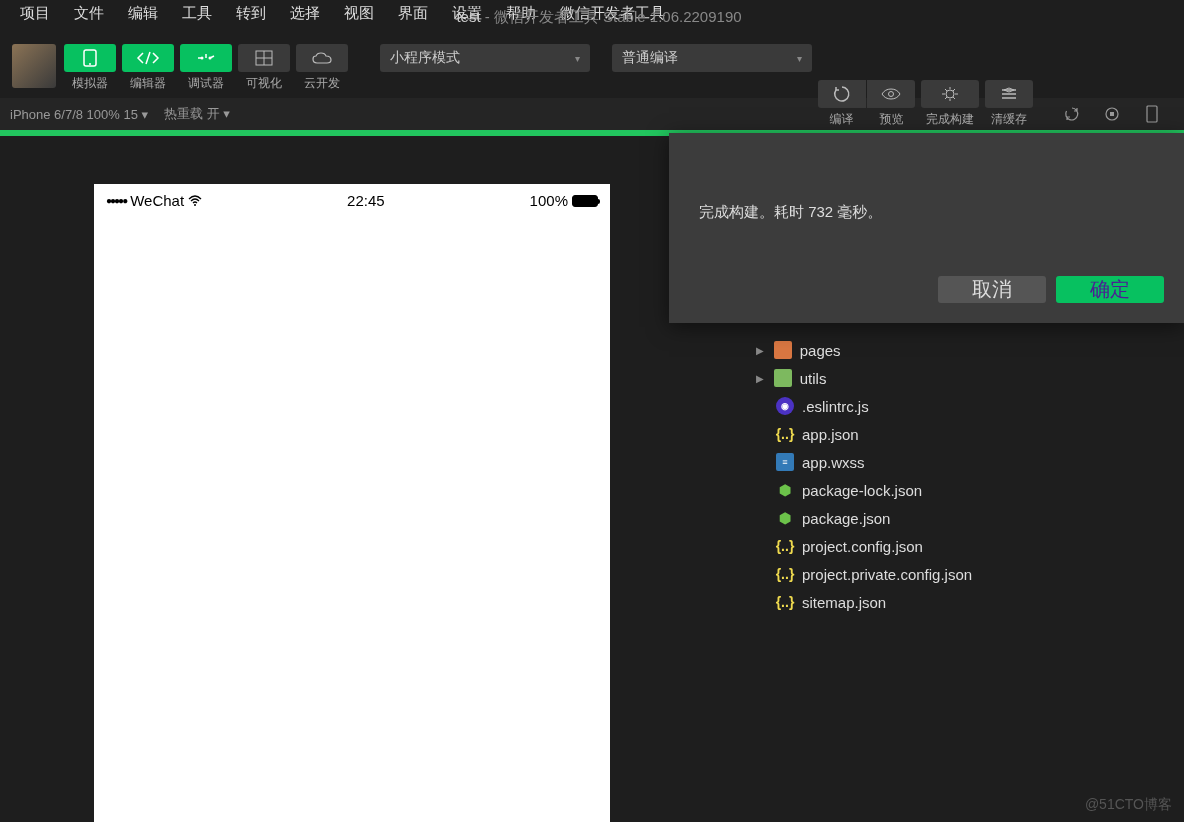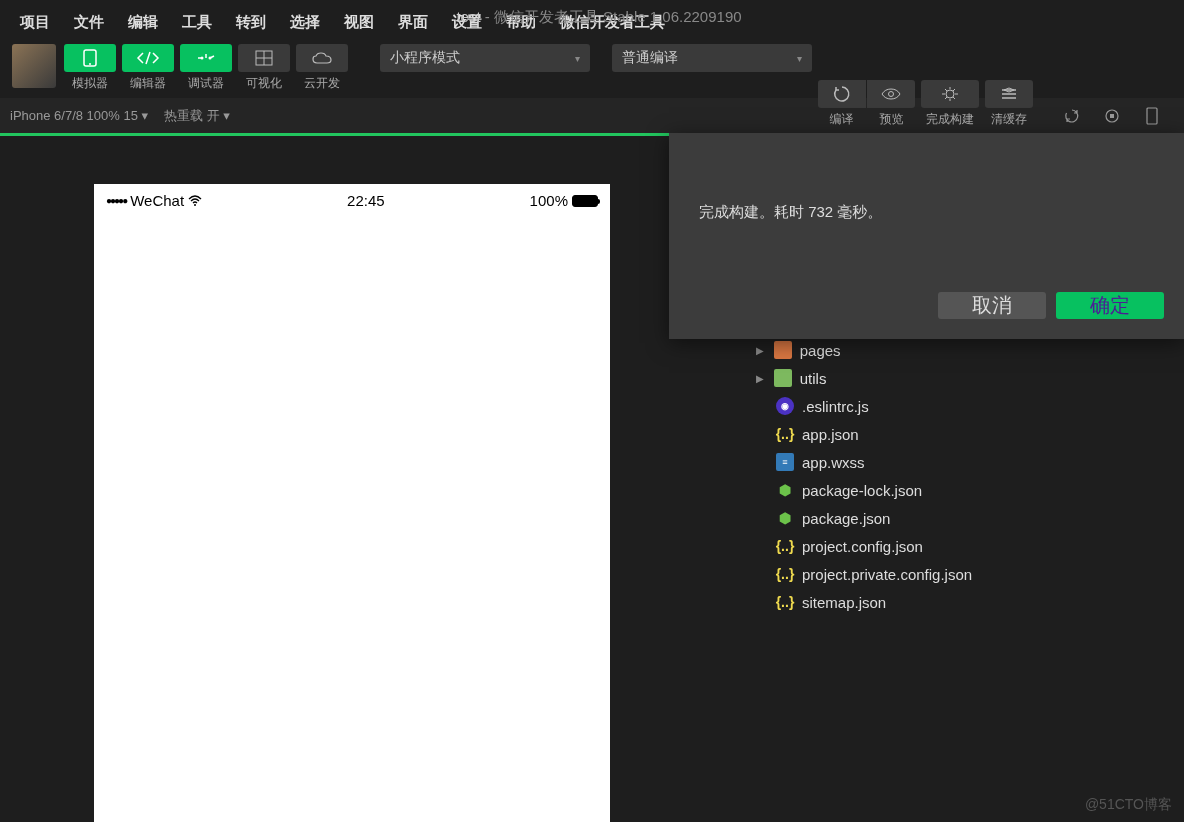--- a/index.html
+++ b/index.html
@@ -1,19 +1,19 @@
 <!DOCTYPE html>
 <html><head>
   <meta charset="utf-8">
   <style>
     * { margin: 0; padding: 0; box-sizing: border-box; font-family: "Microsoft YaHei", -apple-system, sans-serif; }
     body { background: #1e1e1e; color: #bbb; width: 1184px; height: 822px; overflow: hidden; position: relative; }
     
     
-    .menubar { display: flex; align-items: flex-end; padding: 0 10px; height: 36px; gap: 4px; font-weight: bold; }
+    .menubar { display: flex; align-items: flex-start; padding: 0 10px; height: 36px; gap: 4px; }
     .menu-item { padding: 4px 10px; color: #ddd; font-size: 15px; cursor: pointer; }
     .window-title { position: absolute; left: 50%; transform: translateX(-50%); top: 8px; font-size: 15px; color: #888; width: 500px; text-align: center; }
     .window-title .project-name { color: #ccc; margin-left: 14px; }
     
     
     .toolbar { display: flex; align-items: flex-start; padding: 8px 12px 10px 12px; gap: 6px; height: 62px; }
     .avatar { width: 44px; height: 44px; background: linear-gradient(135deg, #8b7355 0%, #3a3a3a 100%); border-radius: 3px; margin-right: 2px; }
     .tool-group { display: flex; flex-direction: column; align-items: center; gap: 3px; }
     .tool-btn { width: 52px; height: 28px; border-radius: 3px; display: flex; align-items: center; justify-content: center; cursor: pointer; }
     .tool-btn.green { background: #07c160; color: #fff; }
@@ -27,21 +27,21 @@
     .dd-compile { width: 200px; }
     
     
     .rt-btn { width: 48px; height: 28px; background: #3a3a3a; border-radius: 3px; display: flex; align-items: center; justify-content: center; color: #bbb; cursor: pointer; }
     .rt-group { display: flex; flex-direction: column; align-items: center; gap: 3px; margin-top: 36px; }
     .rt-pair { display: flex; gap: 1px; }
     .rt-pair .rt-btn:first-child { border-radius: 3px 0 0 3px; }
     .rt-pair .rt-btn:last-child { border-radius: 0 3px 3px 0; }
     
     
-    .subbar { display: flex; align-items: center; height: 38px; background: #252525; padding: 0 10px; gap: 16px; font-size: 13px; color: #999; border-bottom: 3px solid #22c55e; }
+    .subbar { display: flex; align-items: center; height: 38px; background: #252525; padding: 0 10px; gap: 16px; font-size: 13px; color: #999; border-bottom: 6px solid #22c55e; }
     .subbar-item { cursor: pointer; display: flex; align-items: center; gap: 4px; }
     .sub-right { margin-left: auto; display: flex; gap: 20px; padding-right: 12px; }
     .sub-icon { width: 20px; height: 20px; display: flex; align-items: center; justify-content: center; }
     
     
     .main { display: flex; height: calc(100% - 136px); }
     .simulator-pane { width: 704px; background: #1e1e1e; display: flex; justify-content: center; padding-top: 48px; }
     
     
     .phone { width: 516px; background: #fff; color: #000; }
@@ -70,21 +70,21 @@
     .icon-folder-o { background: #d97742; }
     .icon-folder-g { background: #7db95f; }
     .icon-eslint { background: #4b32c3; border-radius: 50%; }
     .icon-js { background: #f0db4f; color: #000; }
     .icon-json { color: #f0db4f; background: none; font-size: 14px; }
     .icon-wxss { background: #337ab7; }
     .icon-node { color: #6cc24a; background: none; font-size: 14px; }
     
     
     .modal { position: absolute; top: 133px; right: 0; width: 515px; background: #3c3c3c; box-shadow: 0 4px 20px rgba(0,0,0,0.5); padding: 70px 20px 20px 20px; }
-    .modal-message { color: #ddd; font-size: 15px; margin-bottom: 70px; padding-left: 10px; }
+    .modal-message { color: #ddd; font-size: 15px; margin-bottom: 54px; padding-left: 10px; }
     .modal-actions { display: flex; justify-content: flex-end; gap: 10px; }
     .modal-btn { padding: 0 34px; border: none; border-radius: 3px; font-size: 20px; cursor: pointer; }
     .btn-cancel { background: #555; color: #ddd; }
     .btn-ok { background: #07c160; color: #4c1d95; }
     
     
     .watermark { position: absolute; bottom: 8px; right: 12px; font-size: 14px; color: #555; }
     
     svg { display: block; }
   </style>

